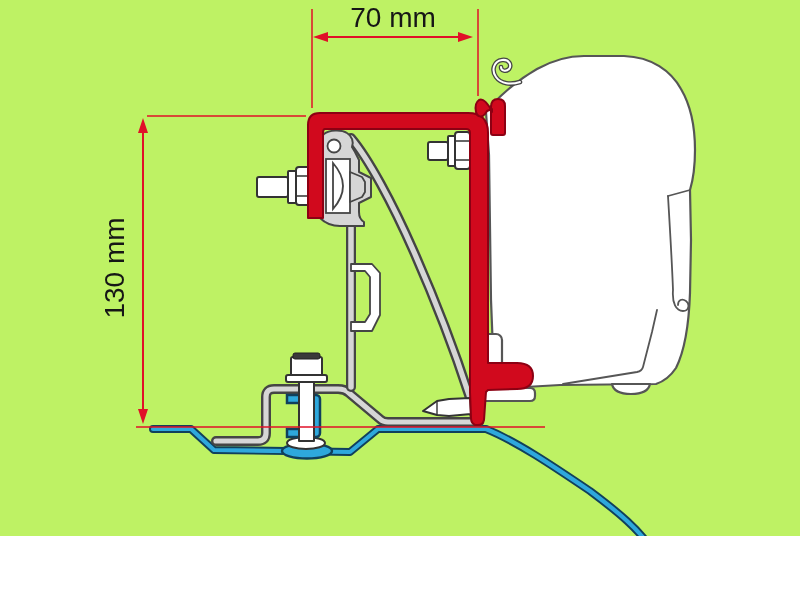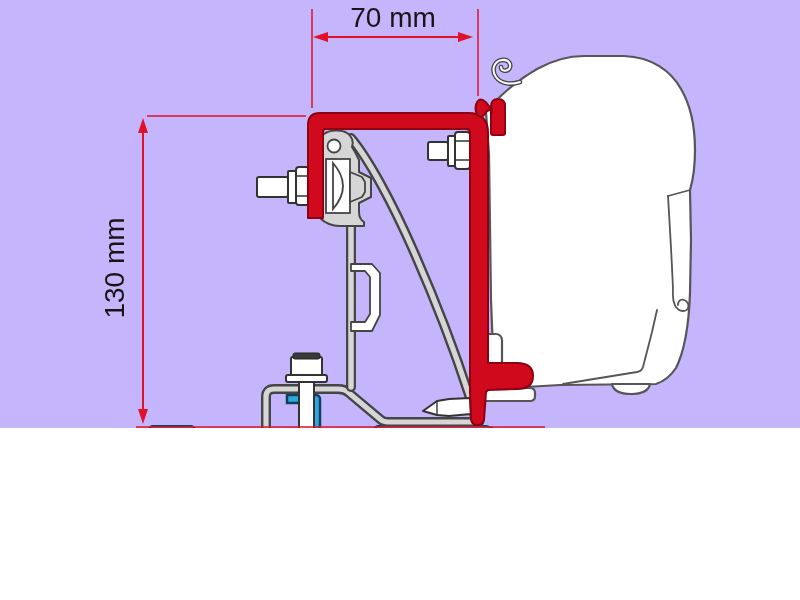--- a/index.html
+++ b/index.html
@@ -1,16 +1,16 @@
 <!DOCTYPE html>
 <html><head>
 <meta charset="utf-8">
 <style>
   html,body{margin:0;padding:0;background:#fff;}
-  .stage{position:relative;width:800px;height:428px;background:#c4b5fd;overflow:hidden;
+  .stage{position:relative;width:800px;height:536px;background:#bef264;overflow:hidden;
          font-family:"Liberation Sans", sans-serif;}
   svg{display:block;}
   .dim-line{stroke:#e01128;stroke-width:2;fill:none;}
   .ext-line{stroke:#e01128;stroke-width:1.5;fill:none;}
   .dim-arrow{fill:#e01128;stroke:none;}
   .dim-text{font-family:"Liberation Sans",sans-serif;font-size:28px;fill:#161616;}
   .red-part{fill:#d1091d;stroke:#8c0013;stroke-width:2;stroke-linejoin:round;}
   .gray-outline{stroke:#454545;stroke-width:10;fill:none;stroke-linecap:round;stroke-linejoin:round;}
   .gray-core{stroke:#d6d6d6;stroke-width:5.2;fill:none;stroke-linecap:round;stroke-linejoin:round;}
   .blue-outline{stroke:#10405c;stroke-width:8;fill:none;stroke-linecap:round;stroke-linejoin:round;}

